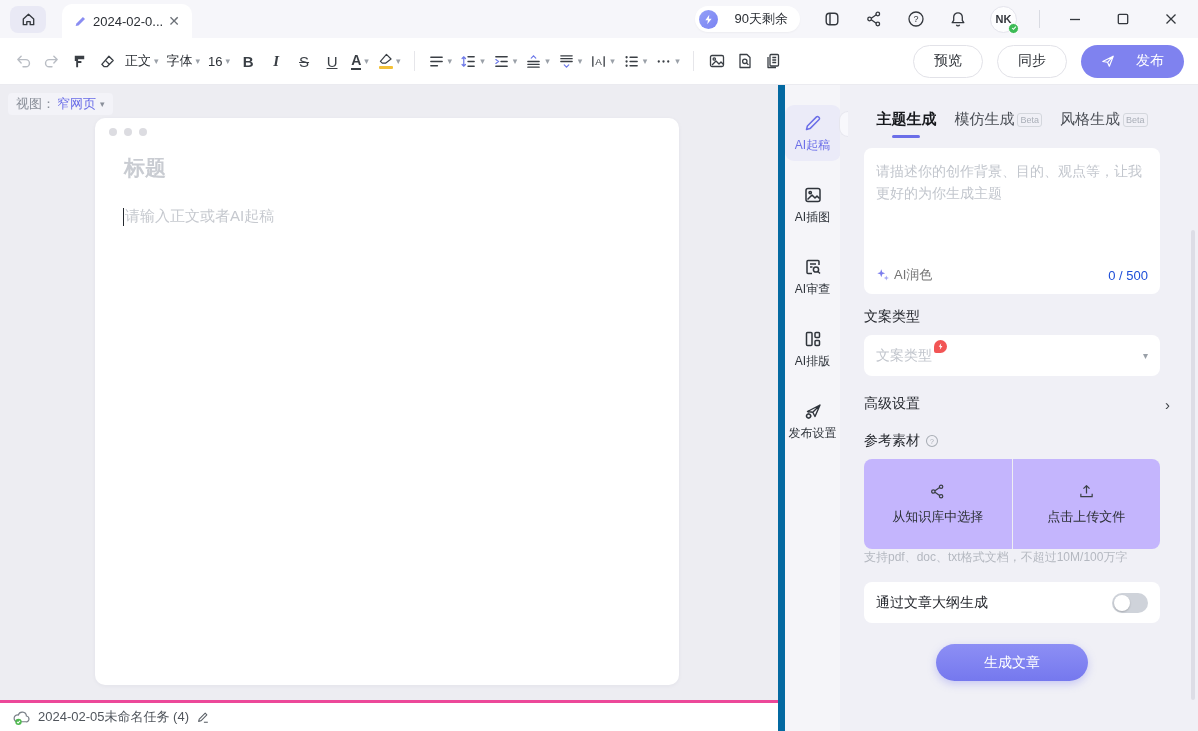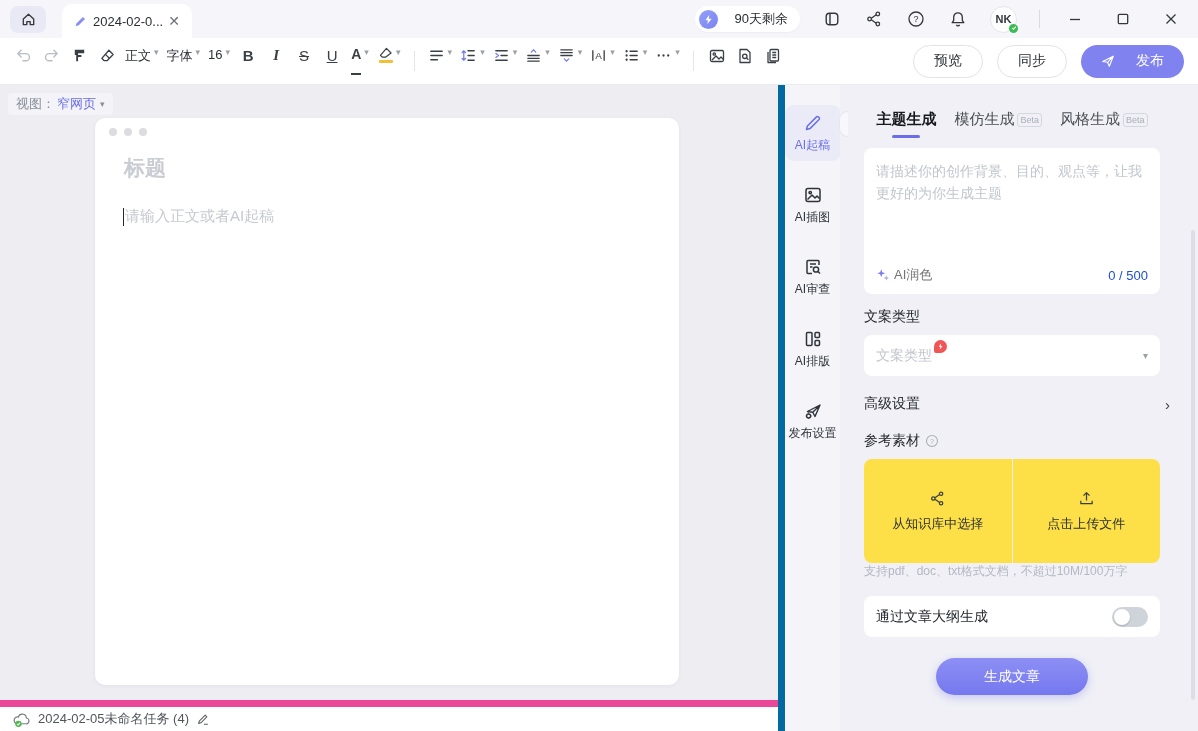--- a/index.html
+++ b/index.html
@@ -19,21 +19,21 @@
   .trial-text { font-size:13px; color:#2a2e34; }
   .tb-icon { width:20px; height:20px; display:flex; align-items:center; justify-content:center; color:#33373d; cursor:pointer; }
   .avatar { position:relative; width:27px; height:27px; border-radius:50%; background:#fdfdfe; border:1px solid #e4e4ec; display:flex; align-items:center; justify-content:center; font-size:11px; font-weight:bold; color:#33363c; cursor:pointer; }
   .avatar-badge { position:absolute; right:-3px; bottom:-2px; width:11px; height:11px; border-radius:50%; background:#3dbb56; border:1.5px solid #fff; display:flex; align-items:center; justify-content:center; }
   .win-sep { width:1px; height:18px; background:#d9dbe2; }
   .win-btn { width:26px; height:26px; display:flex; align-items:center; justify-content:center; color:#33373d; cursor:pointer; }
 
   
   .toolbar { position:absolute; left:0; top:38px; width:1198px; height:47px; background:#ffffff; border-bottom:1px solid #ebebf0; display:flex; align-items:center; padding:0 14px 0 10px; }
   .tbar-left { display:flex; align-items:center; gap:2px; }
-  .tool { height:28px; min-width:26px; border-radius:5px; display:flex; justify-content:center; color:#3a3f45; cursor:pointer; padding:0 3px; }
+  .tool { height:28px; min-width:26px; border-radius:5px; display:flex; align-items:center; justify-content:center; color:#3a3f45; cursor:pointer; padding:0 3px; }
   .tool.disabled { color:#b9bdc4; }
   .tool .lbl { font-size:13px; color:#2c3036; }
   .caret { font-size:9px; color:#9aa0a8; margin-left:3px; }
   .glyph { font-size:15px; font-weight:bold; }
   .glyph.i { font-family:"Liberation Serif",serif; font-style:italic; font-weight:bold; }
   .glyph.s { text-decoration:line-through; font-weight:normal; }
   .glyph.u { text-decoration:underline; font-weight:normal; }
   .fontA { font-size:14px; font-weight:bold; border-bottom:2px solid #3a3f45; line-height:15px; }
   .hl-wrap { display:flex; flex-direction:column; align-items:center; }
   .hl-bar { width:14px; height:3px; background:#f2c037; border-radius:1px; margin-top:1px; }
@@ -49,21 +49,21 @@
   .viewbar .vvalue { color:#6b6ee8; margin-left:2px; }
   .viewbar .vcaret { color:#8a8f99; font-size:9px; margin-left:4px; }
   .editor-card { position:absolute; left:95px; top:33px; width:584px; height:567px; background:#ffffff; border-radius:10px; box-shadow:0 1px 4px rgba(40,40,80,.05); }
   .dots { position:absolute; left:14px; top:10px; display:flex; gap:7px; }
   .dots span { width:8px; height:8px; border-radius:50%; background:#dcdce1; }
   .doc-title { position:absolute; left:29px; top:36px; font-size:21px; font-weight:600; color:#c9ccd2; }
   .doc-body { position:absolute; left:28px; top:89px; font-size:15px; color:#c6c9cf; display:flex; align-items:center; }
   .text-caret { width:1px; height:18px; background:#24282e; margin-right:1px; }
 
   
-  .statusbar { position:absolute; left:0; top:700px; width:778px; height:31px; background:#ffffff; border-top:7px solid #ec4899; display:flex; align-items:center; padding:0 12px; font-size:13px; color:#50555c; }
+  .statusbar { position:absolute; left:0; top:700px; width:778px; height:31px; background:#ffffff; border-top:3px solid #ec4899; display:flex; align-items:center; padding:0 12px; font-size:13px; color:#50555c; }
   .status-left { display:flex; align-items:center; gap:7px; }
   .status-right { margin-left:auto; display:flex; align-items:center; gap:26px; }
 
   
   .strip { position:absolute; left:778px; top:85px; width:62px; height:646px; background:#f5f5f9; border-left:7px solid #0369a1; display:flex; flex-direction:column; align-items:center; padding-top:20px; gap:16px; }
   .strip-item { width:56px; padding:8px 0 7px; border-radius:9px; display:flex; flex-direction:column; align-items:center; gap:4px; cursor:pointer; color:#2f343b; }
   .strip-item .slabel { font-size:12px; }
   .strip-item.active { background:#ebebf8; color:#6b6ee8; }
   .strip-item.active .slabel { color:#6b6ee8; }
   .collapse-handle { position:absolute; left:-1px; top:26px; width:9px; height:26px; background:#f8f8fc; border:1px solid #e6e6ee; border-right:none; border-radius:13px 0 0 13px; cursor:pointer; }
@@ -82,21 +82,21 @@
   .topic-foot { position:absolute; left:12px; right:12px; bottom:10px; display:flex; align-items:center; }
   .ai-polish { display:flex; align-items:center; gap:4px; font-size:13px; color:#737373; cursor:pointer; }
   .counter { margin-left:auto; font-size:13px; color:#1d4ed8; }
   .select { margin-top:9px; height:41px; background:#fff; border-radius:8px; display:flex; align-items:center; padding:0 12px; cursor:pointer; position:relative; }
   .select .ph { font-size:14px; color:#c2c6cd; }
   .hot-badge { position:absolute; left:70px; top:5px; width:13px; height:13px; border-radius:50% 50% 50% 2px; background:#f25555; display:flex; align-items:center; justify-content:center; }
   .select .chev { margin-left:auto; color:#9aa0a8; font-size:10px; }
   .row-link { margin-top:18px; display:flex; align-items:center; font-size:14px; font-weight:500; color:#26292f; cursor:pointer; height:20px; }
   .row-link .arrow { margin-left:auto; margin-right:-10px; color:#3c4045; font-size:15px; }
   .ref-label-row { margin-top:18px; display:flex; align-items:center; gap:5px; }
-  .ref-cards { margin-top:9px; height:104px; background:#fde047; border-radius:8px; display:flex; }
+  .ref-cards { margin-top:9px; height:90px; background:#c4b5fd; border-radius:8px; display:flex; }
   .ref-card { flex:1; display:flex; flex-direction:column; align-items:center; justify-content:center; gap:8px; cursor:pointer; font-size:13px; color:#2c3036; }
   .ref-card:first-child { border-right:1px solid #eeeef2; }
   .ref-hint { font-size:12px; color:#b4b8c0; white-space:nowrap; }
   .toggle-card { margin-top:16px; height:41px; background:#fff; border-radius:8px; display:flex; align-items:center; padding:0 12px; font-size:14px; color:#26292f; }
   .toggle { margin-left:auto; width:36px; height:20px; border-radius:10px; background:#cfd3da; position:relative; cursor:pointer; }
   .toggle .knob { position:absolute; left:2px; top:2px; width:16px; height:16px; border-radius:50%; background:#fff; box-shadow:0 1px 2px rgba(0,0,0,.2); }
   .gen-btn { margin:21px auto 0; width:152px; height:37px; border-radius:19px; border:none; background:linear-gradient(180deg,#8d8ff5,#7578ee); color:#fff; font-size:14px; font-family:inherit; cursor:pointer; box-shadow:0 3px 8px rgba(120,122,238,.35); }
   .panel-scroll { position:absolute; right:3px; top:145px; width:4px; height:470px; border-radius:2px; background:#dddde6; }
 
   svg { display:block; }

